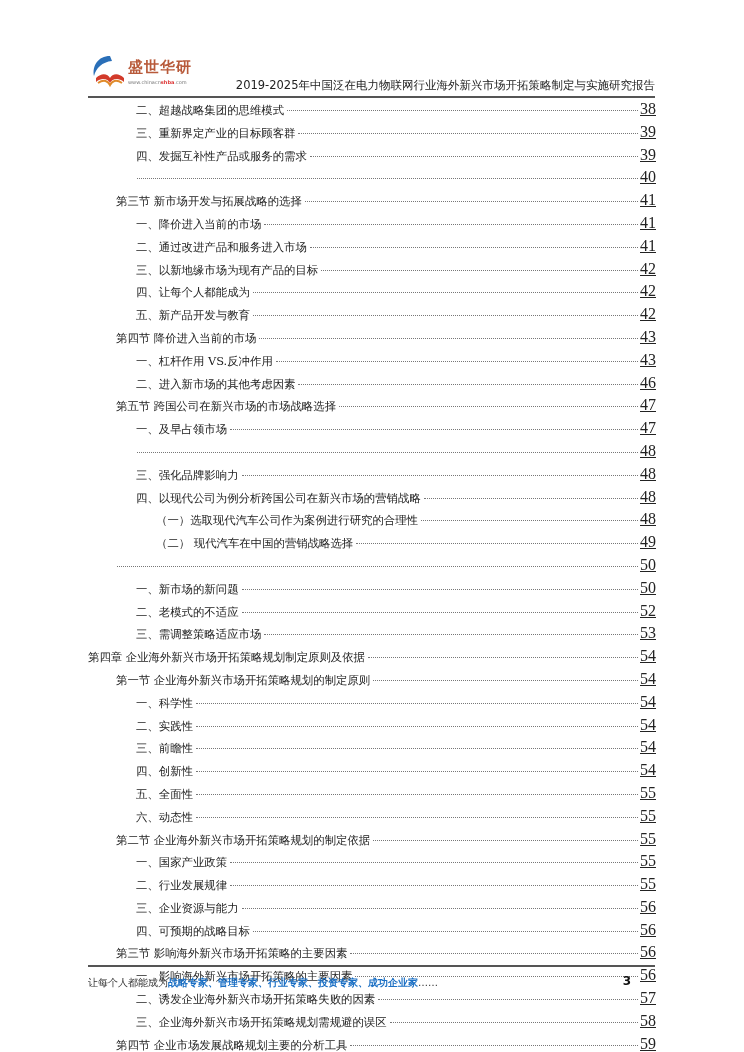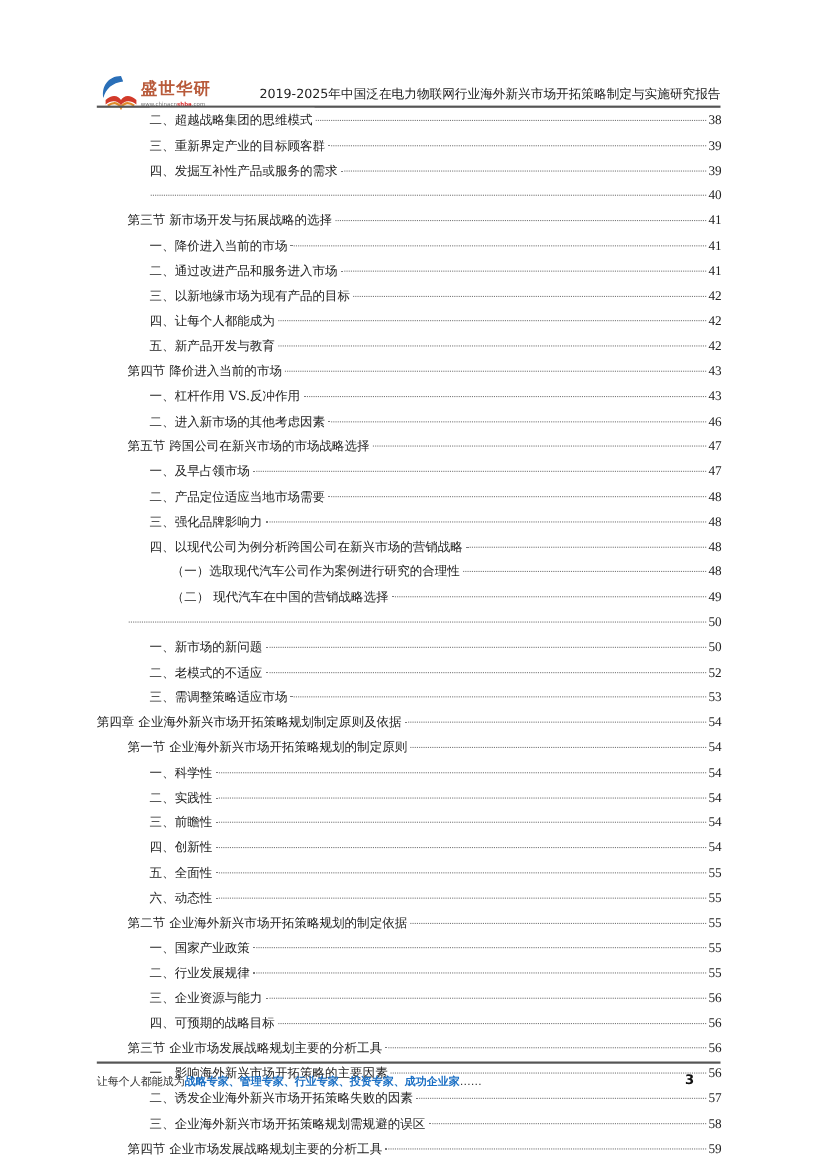--- a/index.html
+++ b/index.html
@@ -1,34 +1,34 @@
 <!DOCTYPE html>
 <html><head>
 <meta charset="utf-8">
 <style>
   html, body { margin:0; padding:0; background:#ffffff; }
   body { width:744px; height:1052px; position:relative; overflow:hidden;
          font-family:"DejaVu Serif","Liberation Serif",serif; color:#222; }
   .header { position:absolute; left:85px; top:40px; width:570px; height:60px; }
-  .logo { position:absolute; left:5px; top:12px; width:120px; height:40px;margin-top:13px; }
+  .logo { position:absolute; left:5px; top:12px; width:120px; height:40px; }
   .logo-mark { position:absolute; left:0; top:0; width:40px; height:38px; }
   .logo-text { position:absolute; left:38px; top:6px; font-family:"DejaVu Sans","Liberation Sans",sans-serif;
                font-size:15px; font-weight:bold; color:#b85a3a; letter-spacing:1px; }
   .logo-url { position:absolute; left:38px; top:27px; font-family:"DejaVu Sans","Liberation Sans",sans-serif;
               font-size:5px; color:#777; }
   .logo-url .red { color:#d33; font-weight:bold; }
   .report-title { position:absolute; right:0; top:38px; font-family:"DejaVu Sans","Liberation Sans",sans-serif;
                   font-size:11.5px; color:#222; white-space:nowrap; }
   .header-rule { position:absolute; left:88px; top:96px; width:567px; height:2px; background:#555; }
 
   .toc { position:absolute; left:88px; top:98px; width:568px; }
   .toc-row { position:relative; height:22.8px; line-height:22.8px; font-size:11.4px; display:flex; align-items:baseline; }
   .toc-row .label { white-space:nowrap; background:#fff; padding-right:2px; }
   .toc-row .dots { flex:1; border-bottom:1px dotted #777; height:0; margin:0 1px; transform:translateY(-3px); }
-  .toc-row .page { white-space:nowrap; font-family:"Liberation Serif","DejaVu Serif",serif; font-size:12px; padding-left:1px; }
+  .toc-row .page { white-space:nowrap; font-family:"Liberation Serif","DejaVu Serif",serif; font-size:16px; padding-left:1px;text-decoration:underline; }
   .lvl0 { padding-left:0; }
   .lvl1 { padding-left:28px; }
   .lvl2 { padding-left:48px; }
   .lvl3 { padding-left:68px; }
 
   .footer-rule { position:absolute; left:88px; top:965px; width:567px; height:2px; background:#555; }
   .footer { position:absolute; left:88px; top:976px; width:567px; font-size:10px;
             font-family:"DejaVu Sans","Liberation Sans",sans-serif; color:#333; }
   .footer .hl { color:#1a6fc4; font-weight:bold;margin-top:28px; }
   .footer .pagenum { position:absolute; right:24px; top:-2px; font-weight:bold; font-size:12px; color:#111; }
@@ -119,21 +119,20 @@
       <span class="label">第五节 跨国公司在新兴市场的市场战略选择</span>
       <span class="dots"></span>
       <span class="page">47</span>
     </div>
     <div class="toc-row lvl2">
       <span class="label">一、及早占领市场</span>
       <span class="dots"></span>
       <span class="page">47</span>
     </div>
     <div class="toc-row lvl2">
-      <span class="label">二、产品定位适应当地市场需要</span>
       <span class="dots"></span>
       <span class="page">48</span>
     </div>
     <div class="toc-row lvl2">
       <span class="label">三、强化品牌影响力</span>
       <span class="dots"></span>
       <span class="page">48</span>
     </div>
     <div class="toc-row lvl2">
       <span class="label">四、以现代公司为例分析跨国公司在新兴市场的营销战略</span>
@@ -228,21 +227,21 @@
       <span class="label">三、企业资源与能力</span>
       <span class="dots"></span>
       <span class="page">56</span>
     </div>
     <div class="toc-row lvl2">
       <span class="label">四、可预期的战略目标</span>
       <span class="dots"></span>
       <span class="page">56</span>
     </div>
     <div class="toc-row lvl1">
-      <span class="label">第三节 企业市场发展战略规划主要的分析工具</span>
+      <span class="label">第三节 影响海外新兴市场开拓策略的主要因素</span>
       <span class="dots"></span>
       <span class="page">56</span>
     </div>
     <div class="toc-row lvl2">
       <span class="label">一、影响海外新兴市场开拓策略的主要因素</span>
       <span class="dots"></span>
       <span class="page">56</span>
     </div>
     <div class="toc-row lvl2">
       <span class="label">二、诱发企业海外新兴市场开拓策略失败的因素</span>

